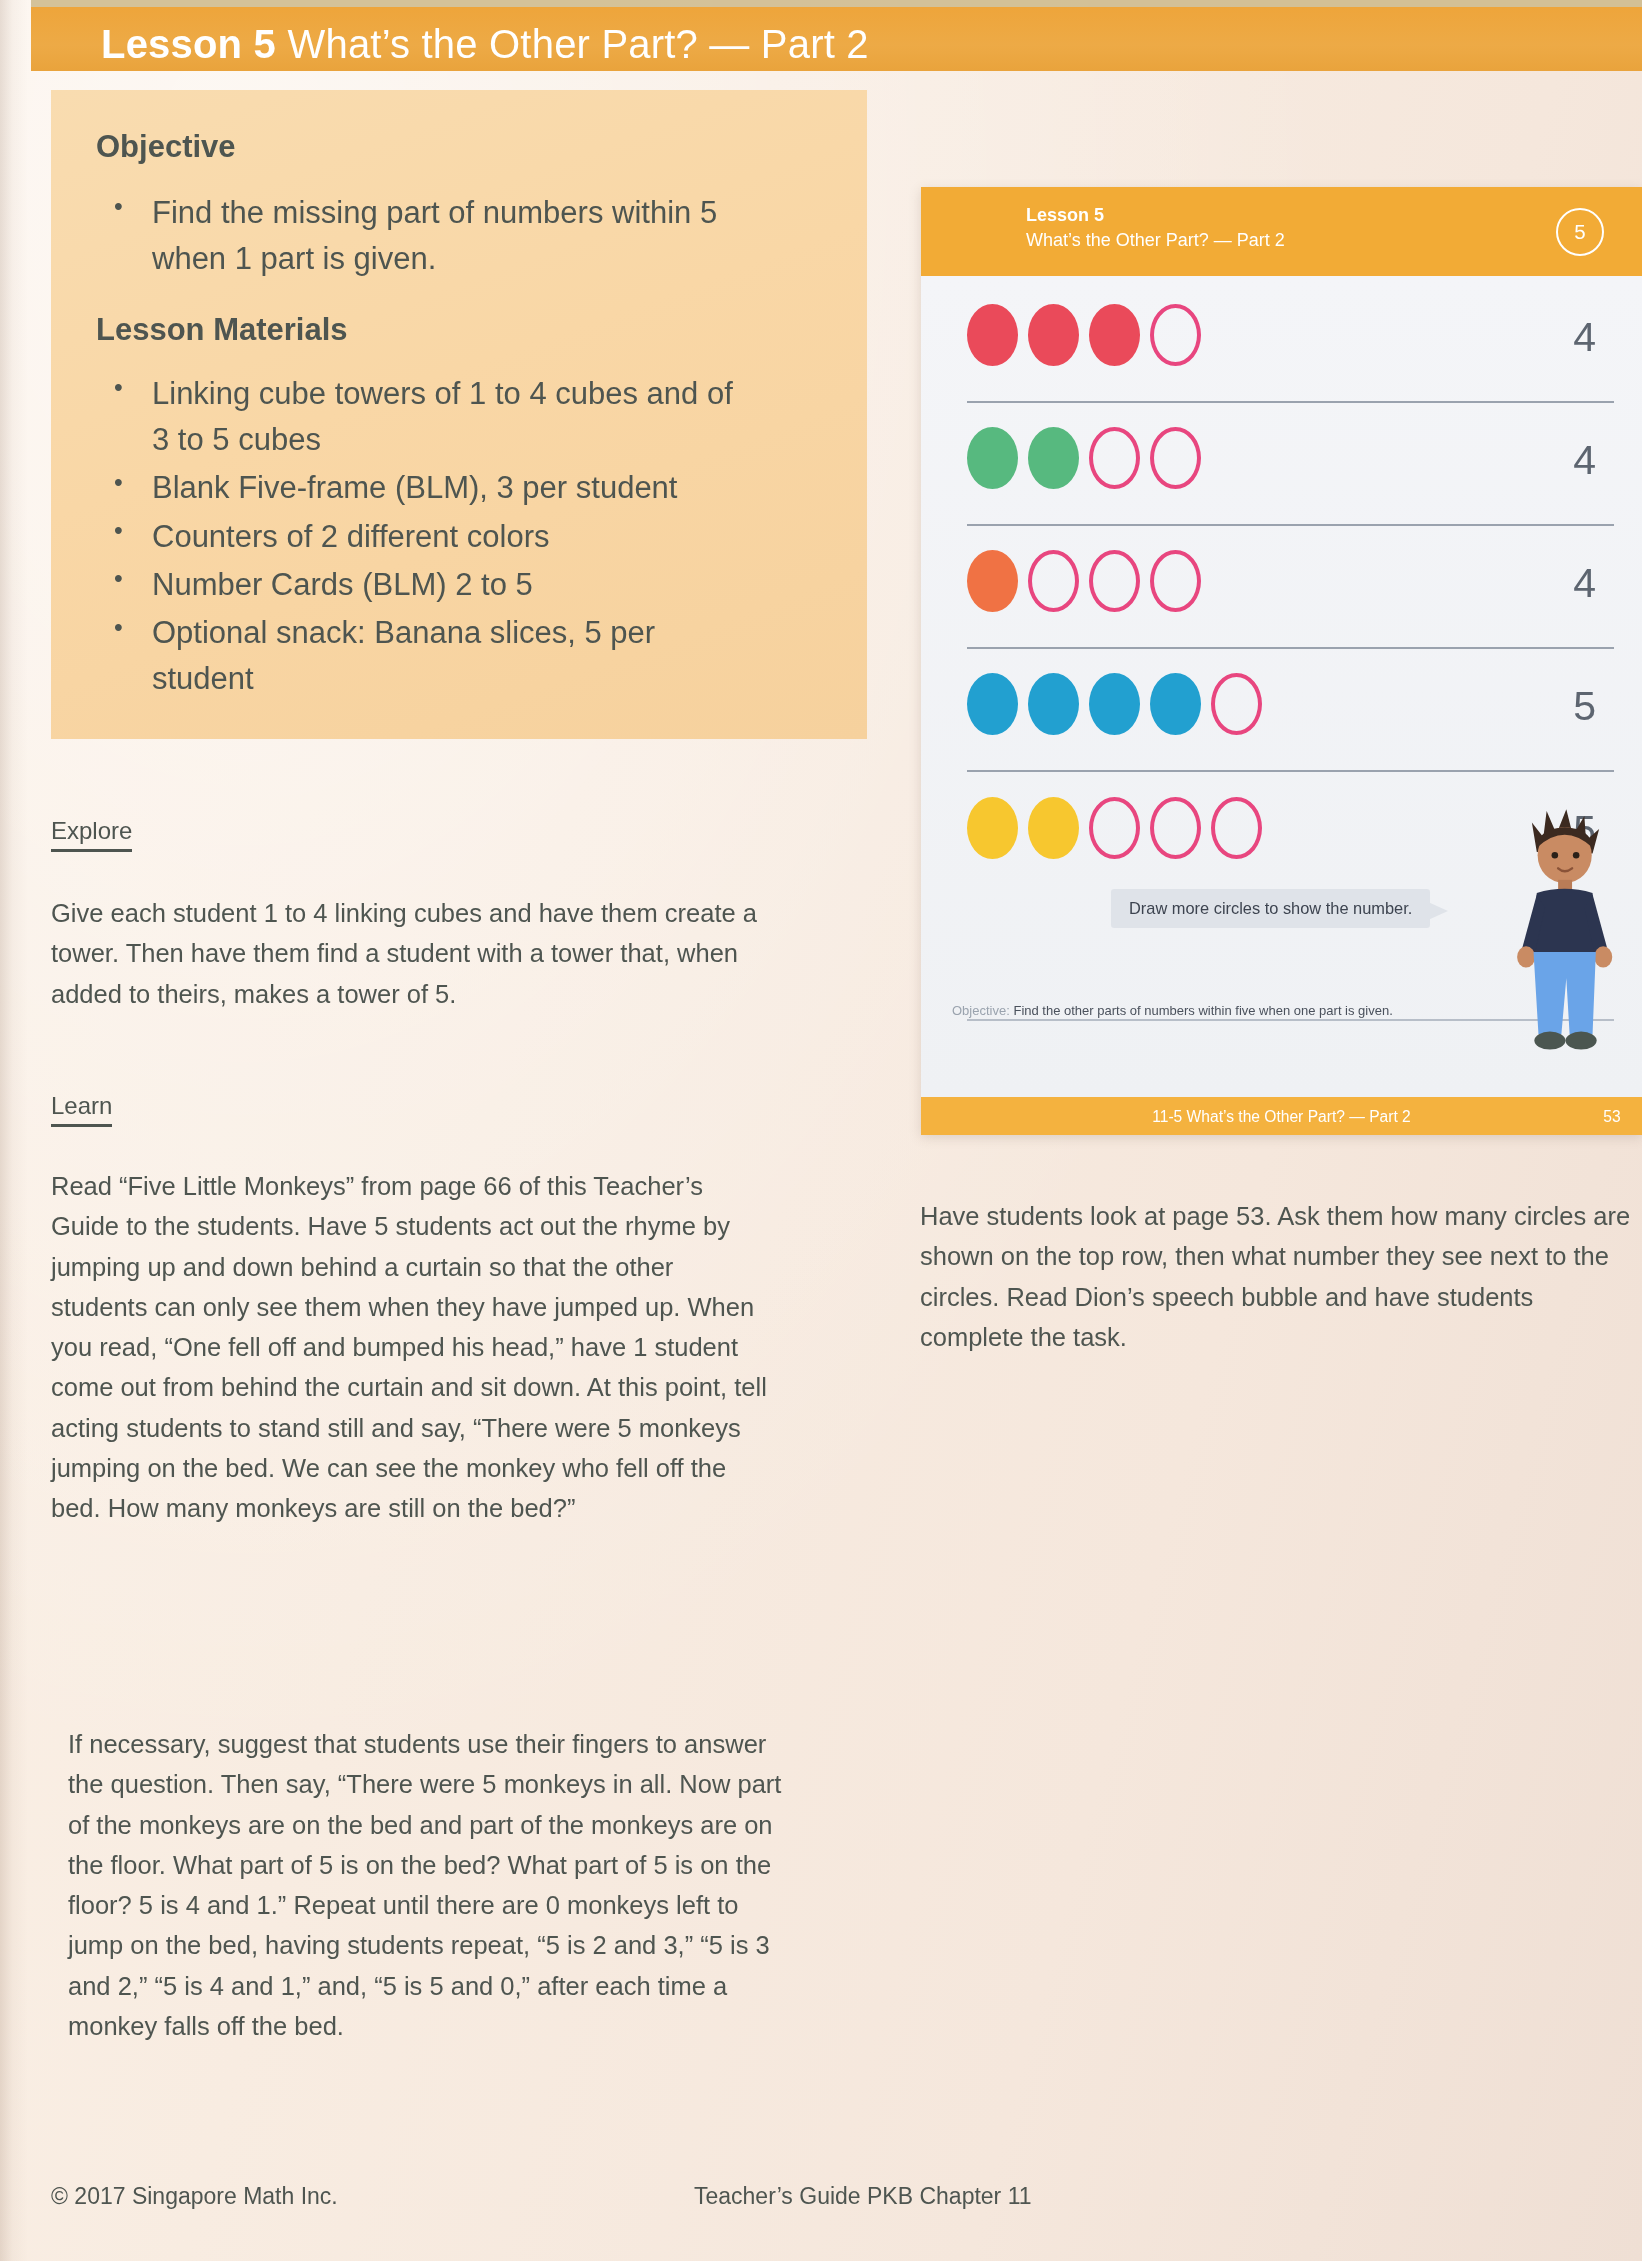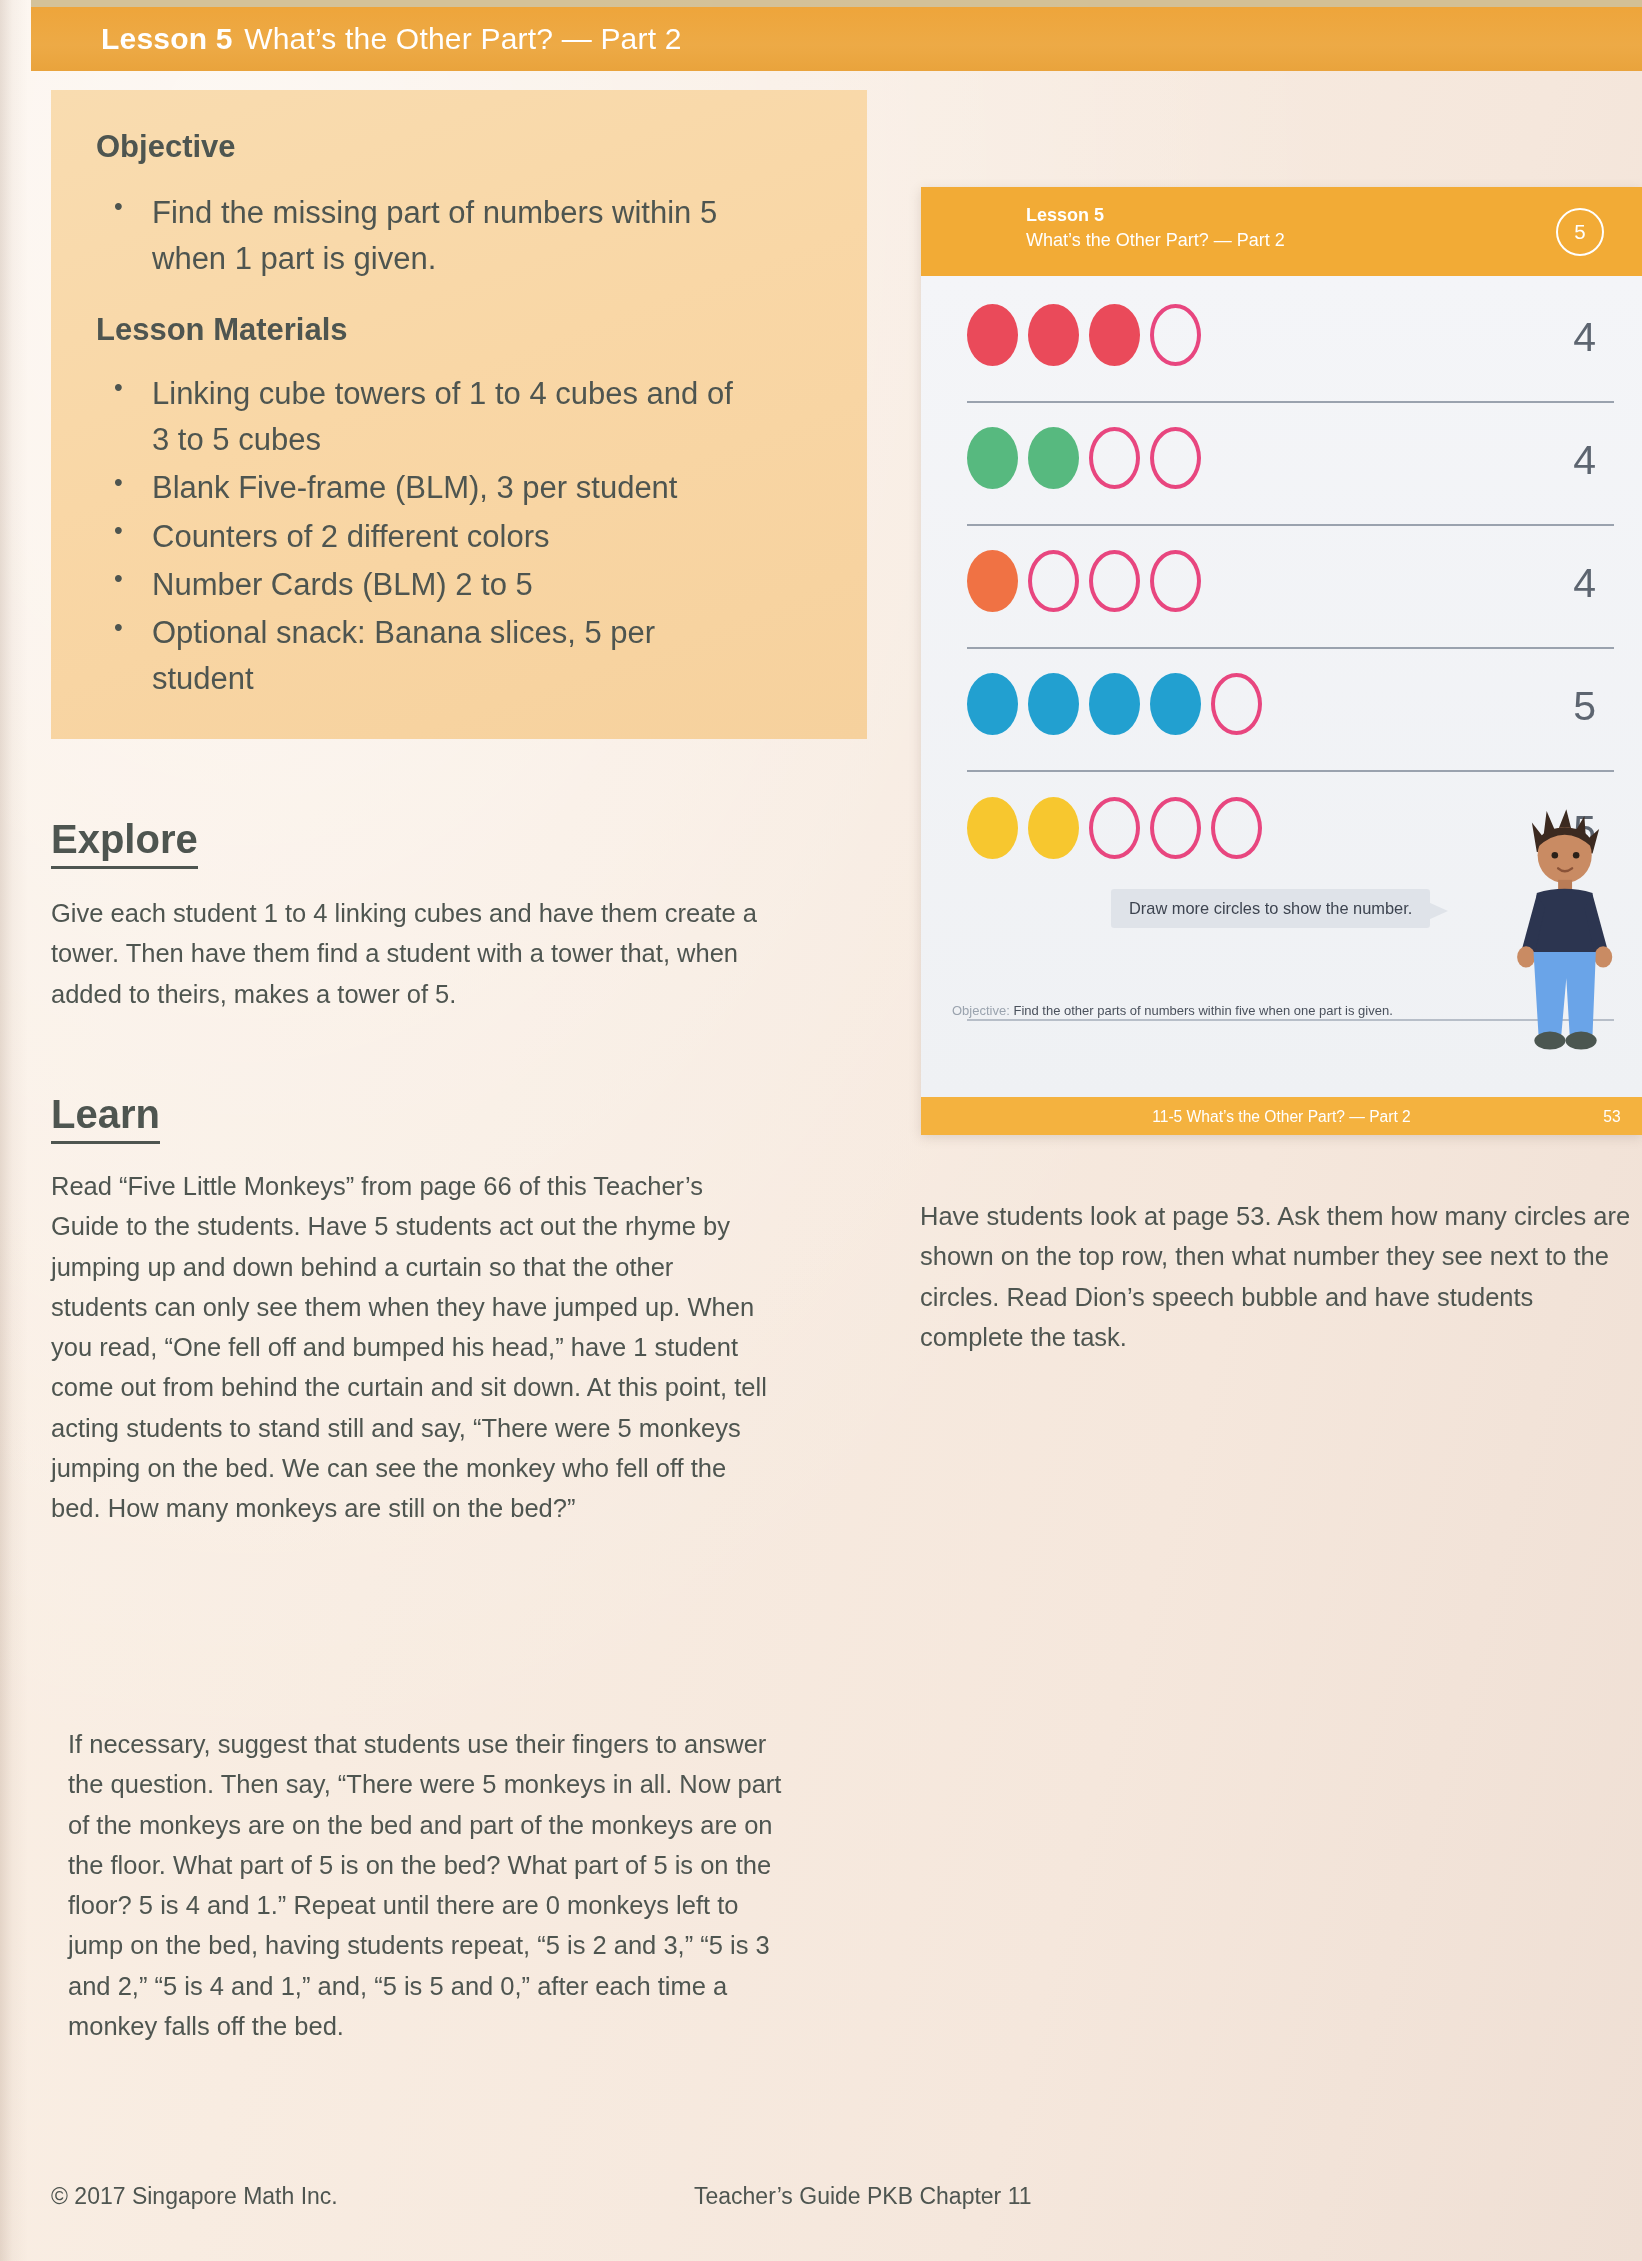--- a/index.html
+++ b/index.html
@@ -50,21 +50,21 @@
     right: 0;
     height: 7.4px;
     background: #cdb98a;
     opacity: .85;
   }
   .header-title {
     position: absolute;
     left: 70px;
     top: 15px;
     color: #ffffff;
-    font-size: 30px;
+    font-size: 40px;
     letter-spacing: 0.2px;
     white-space: nowrap;
   }
   .header-title .lesson-no {
     font-weight: bold;
   }
   .header-title .lesson-name {
     font-weight: normal;
     margin-left: 11.5px;
   }
@@ -108,22 +108,22 @@
     top: -1.6px;
     font-size: 25px;
     color: #4e5550;
   }
   .obj-list { left: 45px; top: 100px; width: 649px; }
   .mat-list { left: 45px; top: 281px; width: 657px; }
 
   
   .sec-head {
     position: absolute;
-    font-size: 40px;
-    font-weight: bold;
+    font-size: 24px;
+    font-weight: normal;
     color: #4e5550;
     border-bottom: 3.3px solid #4e5550;
     padding-bottom: 4.1px;
   }
   .sec-explore { left: 51px; top: 817px; }
   .sec-learn   { left: 51px; top: 1092px; }
 
   .body-par {
     position: absolute;
     font-size: 25.5px;

